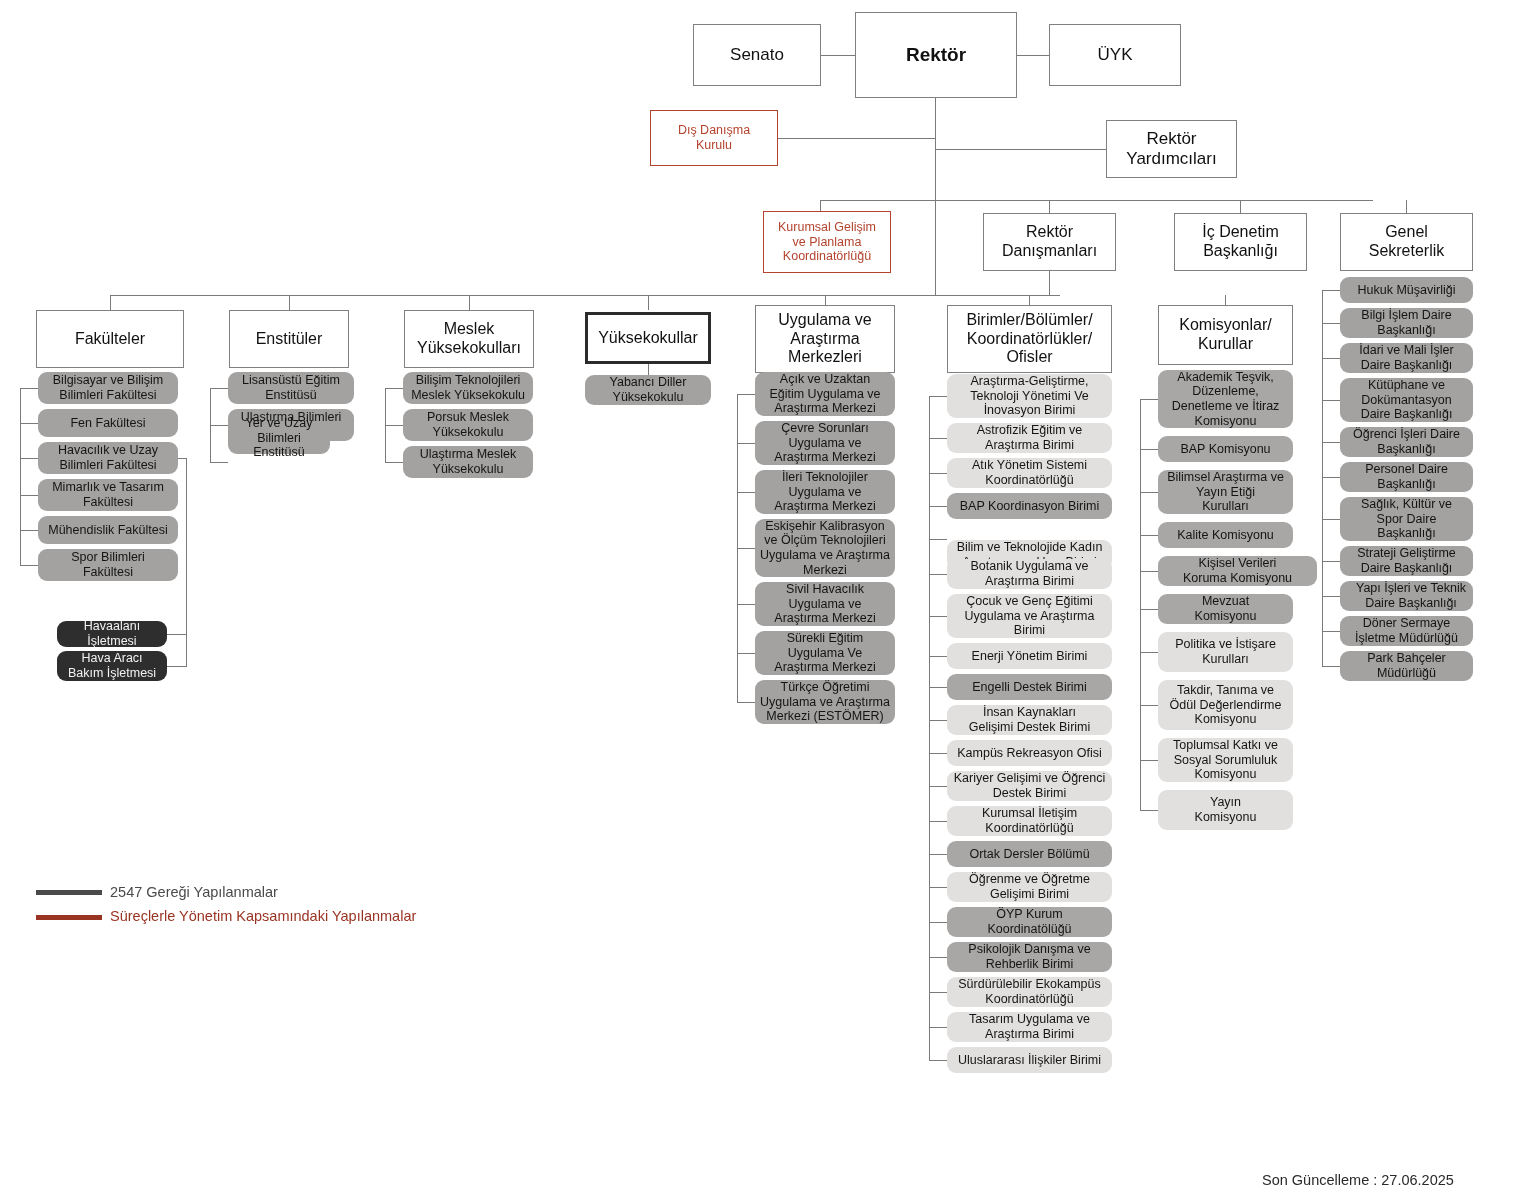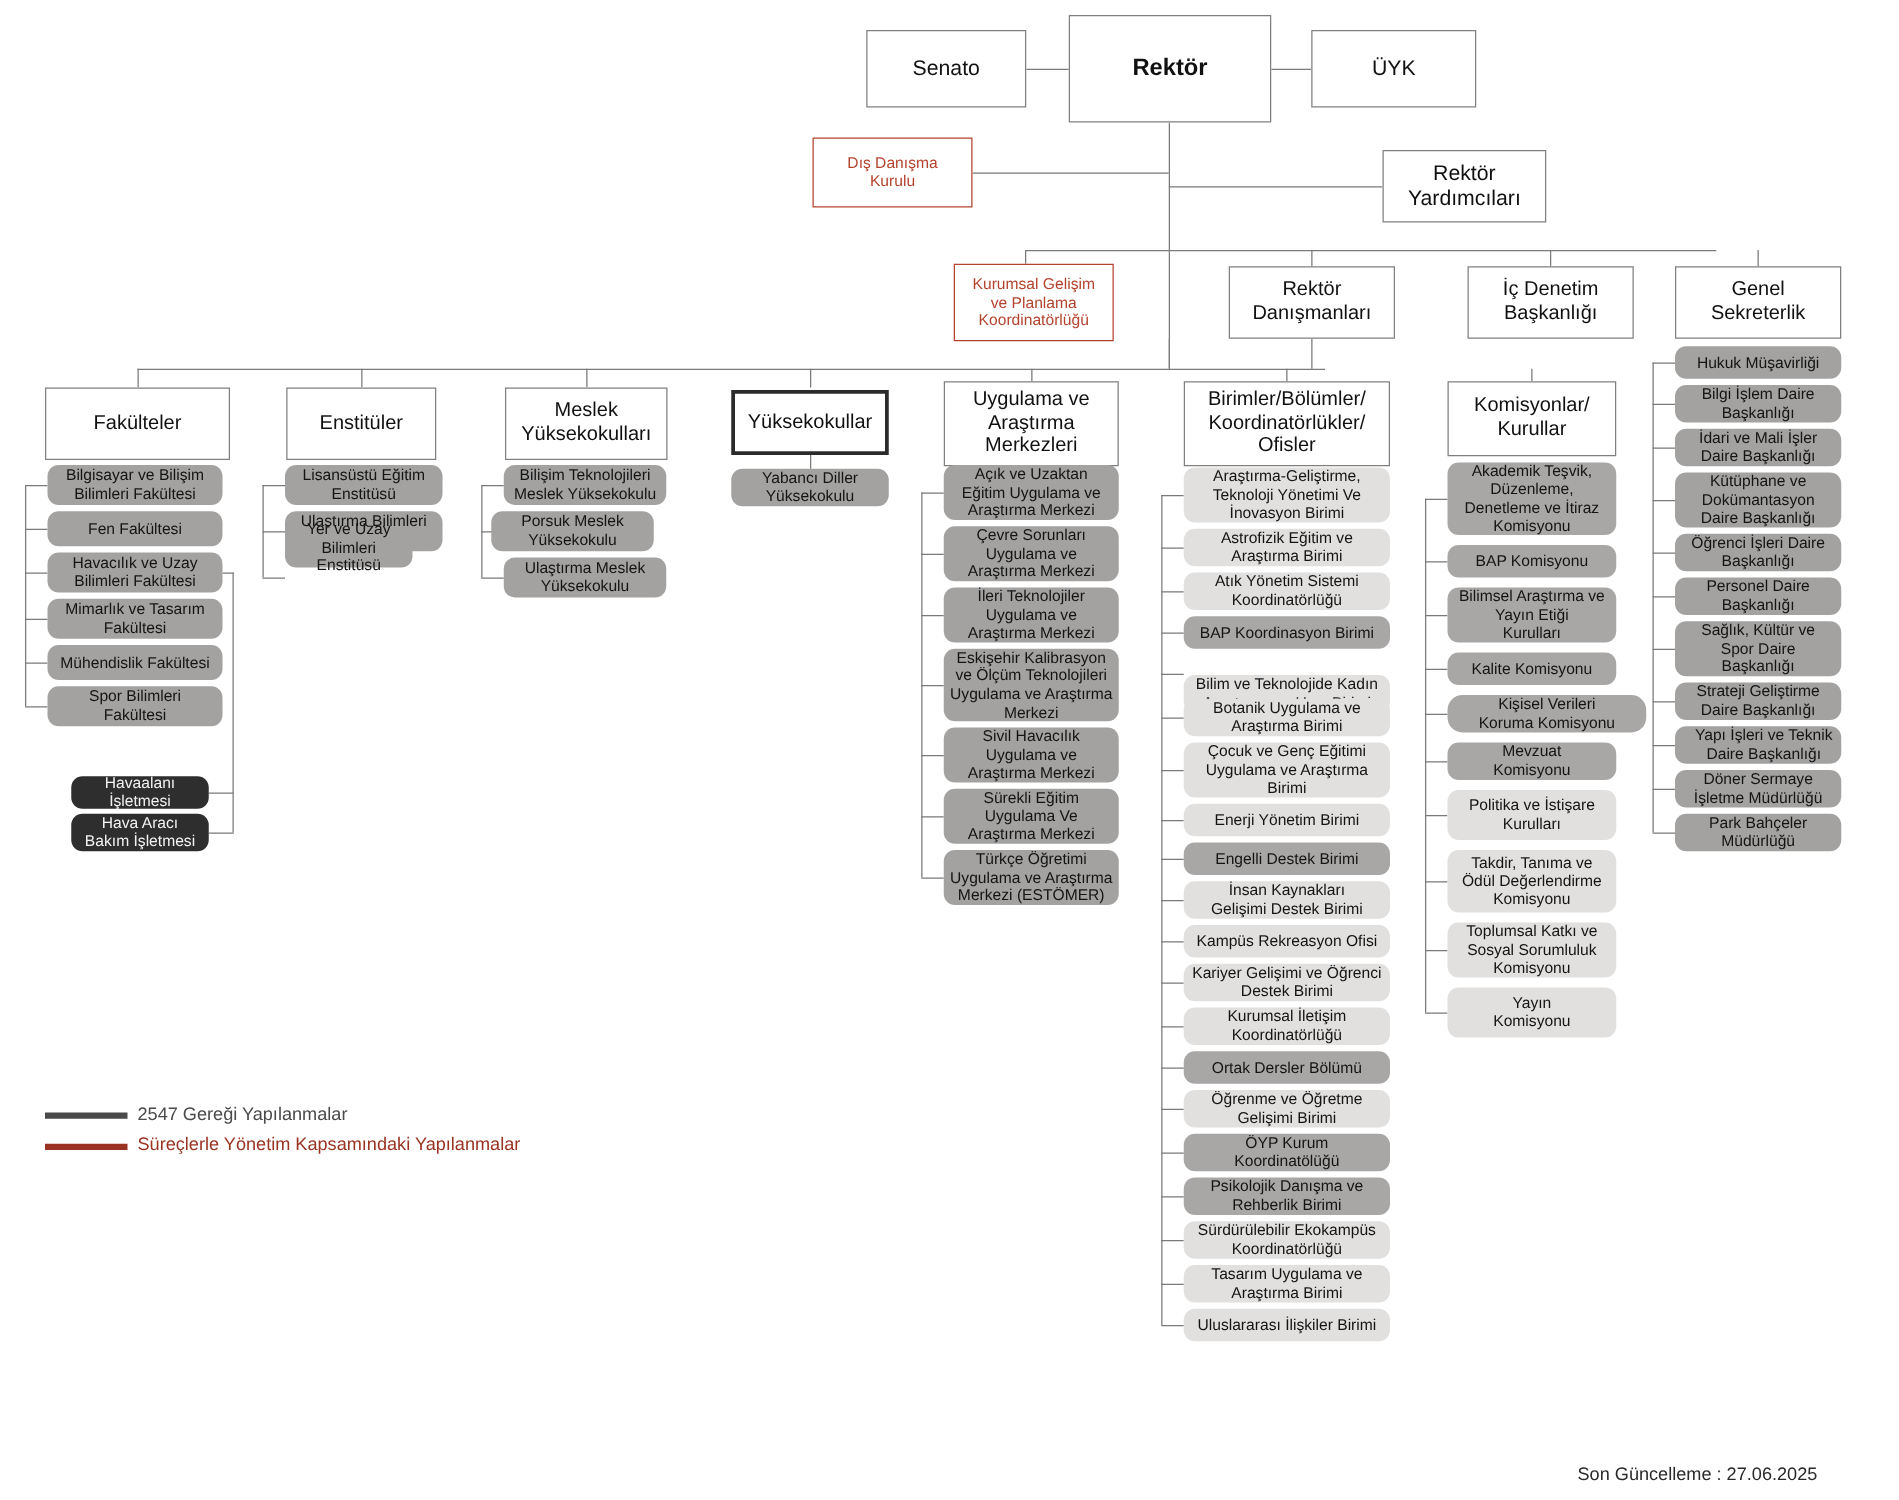--- a/index.html
+++ b/index.html
@@ -213,21 +213,21 @@
       </div>
       <div class="box pill med" style="left: 228px; top: 409px; width: 126px; height: 32px;">
         <span>Ulaştırma Bilimleri<br>Enstitüsü</span>
       </div>
       <div class="box pill med" style="left: 228px; top: 422px; width: 102px; height: 32px;">
         <span>Yer ve Uzay<br>Bilimleri Enstitüsü</span>
       </div>
       <div class="box pill med" style="left: 403px; top: 372px; width: 130px; height: 32px;">
         <span>Bilişim Teknolojileri<br>Meslek Yüksekokulu</span>
       </div>
-      <div class="box pill med" style="left: 393px; top: 409px; width: 130px; height: 32px;">
+      <div class="box pill med" style="left: 403px; top: 409px; width: 130px; height: 32px;">
         <span>Porsuk Meslek<br>Yüksekokulu</span>
       </div>
       <div class="box pill med" style="left: 403px; top: 446px; width: 130px; height: 32px;">
         <span>Ulaştırma Meslek<br>Yüksekokulu</span>
       </div>
       <div class="box pill med" style="left: 585px; top: 375px; width: 126px; height: 30px;">
         <span>Yabancı Diller<br>Yüksekokulu</span>
       </div>
       <div class="box pill med" style="left: 755px; top: 372px; width: 140px; height: 44px;">
         <span>Açık ve Uzaktan<br>Eğitim Uygulama ve<br>Araştırma Merkezi</span>
@@ -315,21 +315,21 @@
       </div>
       <div class="box pill mid2" style="left: 1158px; top: 436px; width: 135px; height: 26px;">
         <span>BAP Komisyonu</span>
       </div>
       <div class="box pill mid2" style="left: 1158px; top: 470px; width: 135px; height: 44px;">
         <span>Bilimsel Araştırma ve<br>Yayın Etiği<br>Kurulları</span>
       </div>
       <div class="box pill mid2" style="left: 1158px; top: 522px; width: 135px; height: 26px;">
         <span>Kalite Komisyonu</span>
       </div>
-      <div class="box pill mid2" style="left: 1158px; top: 556px; width: 159px; height: 30px; border-radius: 12px;">
+      <div class="box pill mid2" style="left: 1158px; top: 556px; width: 159px; height: 30px;">
         <span>Kişisel Verileri<br>Koruma Komisyonu</span>
       </div>
       <div class="box pill mid2" style="left: 1158px; top: 594px; width: 135px; height: 30px;">
         <span>Mevzuat<br>Komisyonu</span>
       </div>
       <div class="box pill light" style="left: 1158px; top: 632px; width: 135px; height: 40px;">
         <span>Politika ve İstişare<br>Kurulları</span>
       </div>
       <div class="box pill light" style="left: 1158px; top: 680px; width: 135px; height: 50px;">
         <span>Takdir, Tanıma ve<br>Ödül Değerlendirme<br>Komisyonu</span>

